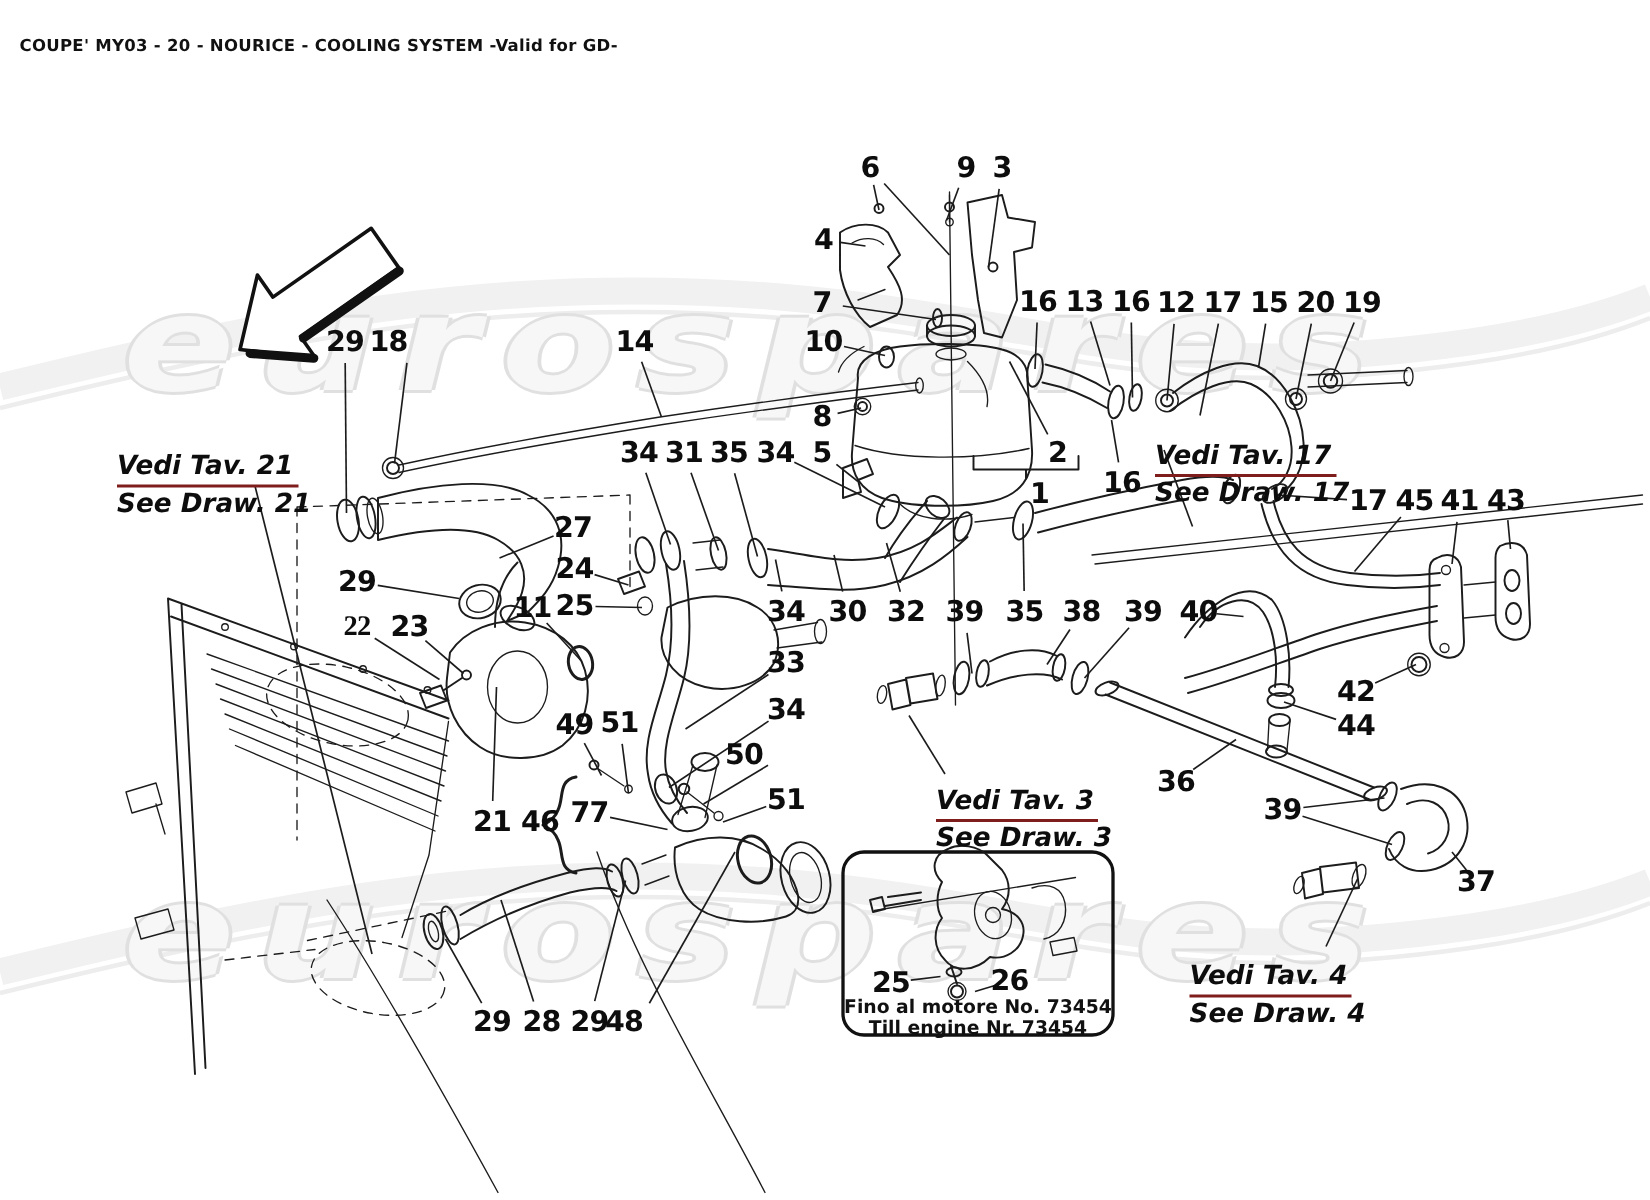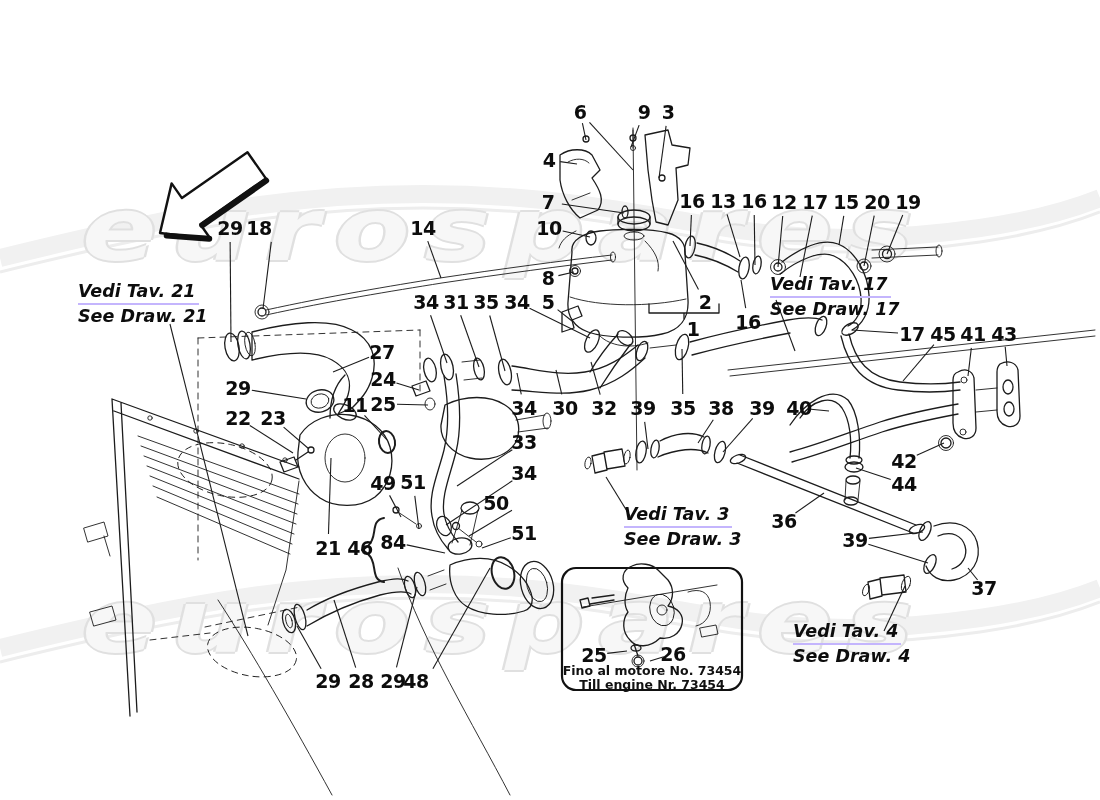--- a/index.html
+++ b/index.html
@@ -12,21 +12,21 @@
   .dash{stroke-dasharray:6 5;stroke-width:.9;}
   .wm{position:absolute;font-weight:bold;font-style:italic;font-size:88px;letter-spacing:12px;
       color:#f7f7f7;white-space:nowrap;transform:scaleX(1.25);transform-origin:left center;
       text-shadow:2px 0 #e0e0e0,-2px 0 #e0e0e0,0 2px #e0e0e0,0 -2px #e0e0e0;z-index:1;}
   .title{position:absolute;left:13px;top:24px;font-size:11px;font-weight:bold;color:#111;
          letter-spacing:.2px;z-index:5;}
   .callout{position:absolute;transform:translate(-50%,-50%);font-size:19px;font-weight:bold;
            color:#0d0d0d;z-index:5;white-space:nowrap;letter-spacing:-.5px;}
   .note{position:absolute;font-size:17.5px;font-weight:bold;font-style:italic;color:#0d0d0d;
         line-height:1.2;z-index:5;white-space:nowrap;}
-  .note .l1{display:inline-block;border-bottom:2px solid #c4b5fd;padding:0 3px 1px 0;}
+  .note .l1{display:inline-block;border-bottom:2px solid #7f1d1d;padding:0 3px 1px 0;margin-top:20px;}
   .note .l2{display:inline-block;padding-top:1px;}
   .inset-cap{position:absolute;width:200px;text-align:center;font-size:12.5px;font-weight:bold;
              color:#111;z-index:5;}
 </style>
 </head>
 <body>
 
 <div class="stage">
 
   <svg width="1100" height="800" style="z-index:0">
@@ -318,20 +318,21 @@
       <line x1="396.4633654337215" y1="667.4351520512575" x2="417" y2="587" stroke="#1c1c1c" stroke-width="1.1"></line>
       <line x1="432.89945580206586" y1="668.8181483494774" x2="490" y2="568" stroke="#1c1c1c" stroke-width="1.1"></line>
       <line x1="607.2" y1="653.4" x2="627" y2="651" stroke="#1c1c1c" stroke-width="1.1"></line>
       <line x1="663.8" y1="656.8" x2="650" y2="661" stroke="#1c1c1c" stroke-width="1.1"></line>
       <line x1="170" y1="324" x2="248" y2="636" stroke="#1c1c1c" stroke-width="1.1"></line>
       <line x1="776" y1="300" x2="795" y2="351" stroke="#1c1c1c" stroke-width="1.1"></line>
       <line x1="630" y1="516" x2="606" y2="477" stroke="#1c1c1c" stroke-width="1.1"></line>
       <line x1="884" y1="631" x2="905" y2="586" stroke="#1c1c1c" stroke-width="1.1"></line>
     </svg>
 
+  <div class="title">COUPE' MY03 - 20 - NOURICE - COOLING SYSTEM -Valid for GD-</div>
 
   <div id="callouts">
       <div class="callout" style="left: 580px; top: 112px;">6</div>
       <div class="callout" style="left: 644px; top: 112px;">9</div>
       <div class="callout" style="left: 668px; top: 112px;">3</div>
       <div class="callout" style="left: 549px; top: 160px;">4</div>
       <div class="callout" style="left: 548px; top: 202px;">7</div>
       <div class="callout" style="left: 549px; top: 228px;">10</div>
       <div class="callout" style="left: 548px; top: 278px;">8</div>
       <div class="callout" style="left: 692px; top: 201px;">16</div>
@@ -355,41 +356,41 @@
       <div class="callout" style="left: 748px; top: 322px;">16</div>
       <div class="callout" style="left: 912px; top: 334px;">17</div>
       <div class="callout" style="left: 943px; top: 334px;">45</div>
       <div class="callout" style="left: 973px; top: 334px;">41</div>
       <div class="callout" style="left: 1004px; top: 334px;">43</div>
       <div class="callout" style="left: 382px; top: 352px;">27</div>
       <div class="callout" style="left: 383px; top: 379px;">24</div>
       <div class="callout" style="left: 238px; top: 388px;">29</div>
       <div class="callout" style="left: 355px; top: 405px;">11</div>
       <div class="callout" style="left: 383px; top: 404px;">25</div>
-      <div class="callout" style="left: 238px; top: 418px;">22</div>
+      <div class="callout" style="left: 238px; top: 418px; font-family: Liberation Serif, serif;">22</div>
       <div class="callout" style="left: 273px; top: 418px;">23</div>
       <div class="callout" style="left: 524px; top: 408px;">34</div>
       <div class="callout" style="left: 565px; top: 408px;">30</div>
       <div class="callout" style="left: 604px; top: 408px;">32</div>
       <div class="callout" style="left: 643px; top: 408px;">39</div>
       <div class="callout" style="left: 683px; top: 408px;">35</div>
       <div class="callout" style="left: 721px; top: 408px;">38</div>
       <div class="callout" style="left: 762px; top: 408px;">39</div>
       <div class="callout" style="left: 799px; top: 408px;">40</div>
       <div class="callout" style="left: 904px; top: 461px;">42</div>
       <div class="callout" style="left: 904px; top: 484px;">44</div>
       <div class="callout" style="left: 524px; top: 442px; text-align: right;">33</div>
       <div class="callout" style="left: 524px; top: 473px;">34</div>
       <div class="callout" style="left: 496px; top: 503px;">50</div>
       <div class="callout" style="left: 524px; top: 533px;">51</div>
       <div class="callout" style="left: 383px; top: 483px;">49</div>
       <div class="callout" style="left: 413px; top: 482px;">51</div>
       <div class="callout" style="left: 328px; top: 548px;">21</div>
       <div class="callout" style="left: 360px; top: 548px; text-align: right;">46</div>
-      <div class="callout" style="left: 393px; top: 542px;">84</div>
+      <div class="callout" style="left: 393px; top: 542px;">77</div>
       <div class="callout" style="left: 784px; top: 521px;">36</div>
       <div class="callout" style="left: 855px; top: 540px;">39</div>
       <div class="callout" style="left: 984px; top: 588px;">37</div>
       <div class="callout" style="left: 328px; top: 681px;">29</div>
       <div class="callout" style="left: 361px; top: 681px;">28</div>
       <div class="callout" style="left: 393px; top: 681px;">29</div>
       <div class="callout" style="left: 416px; top: 681px;">48</div>
       <div class="callout" style="left: 594px; top: 655px;">25</div>
       <div class="callout" style="left: 673px; top: 654px;">26</div>
     </div>

